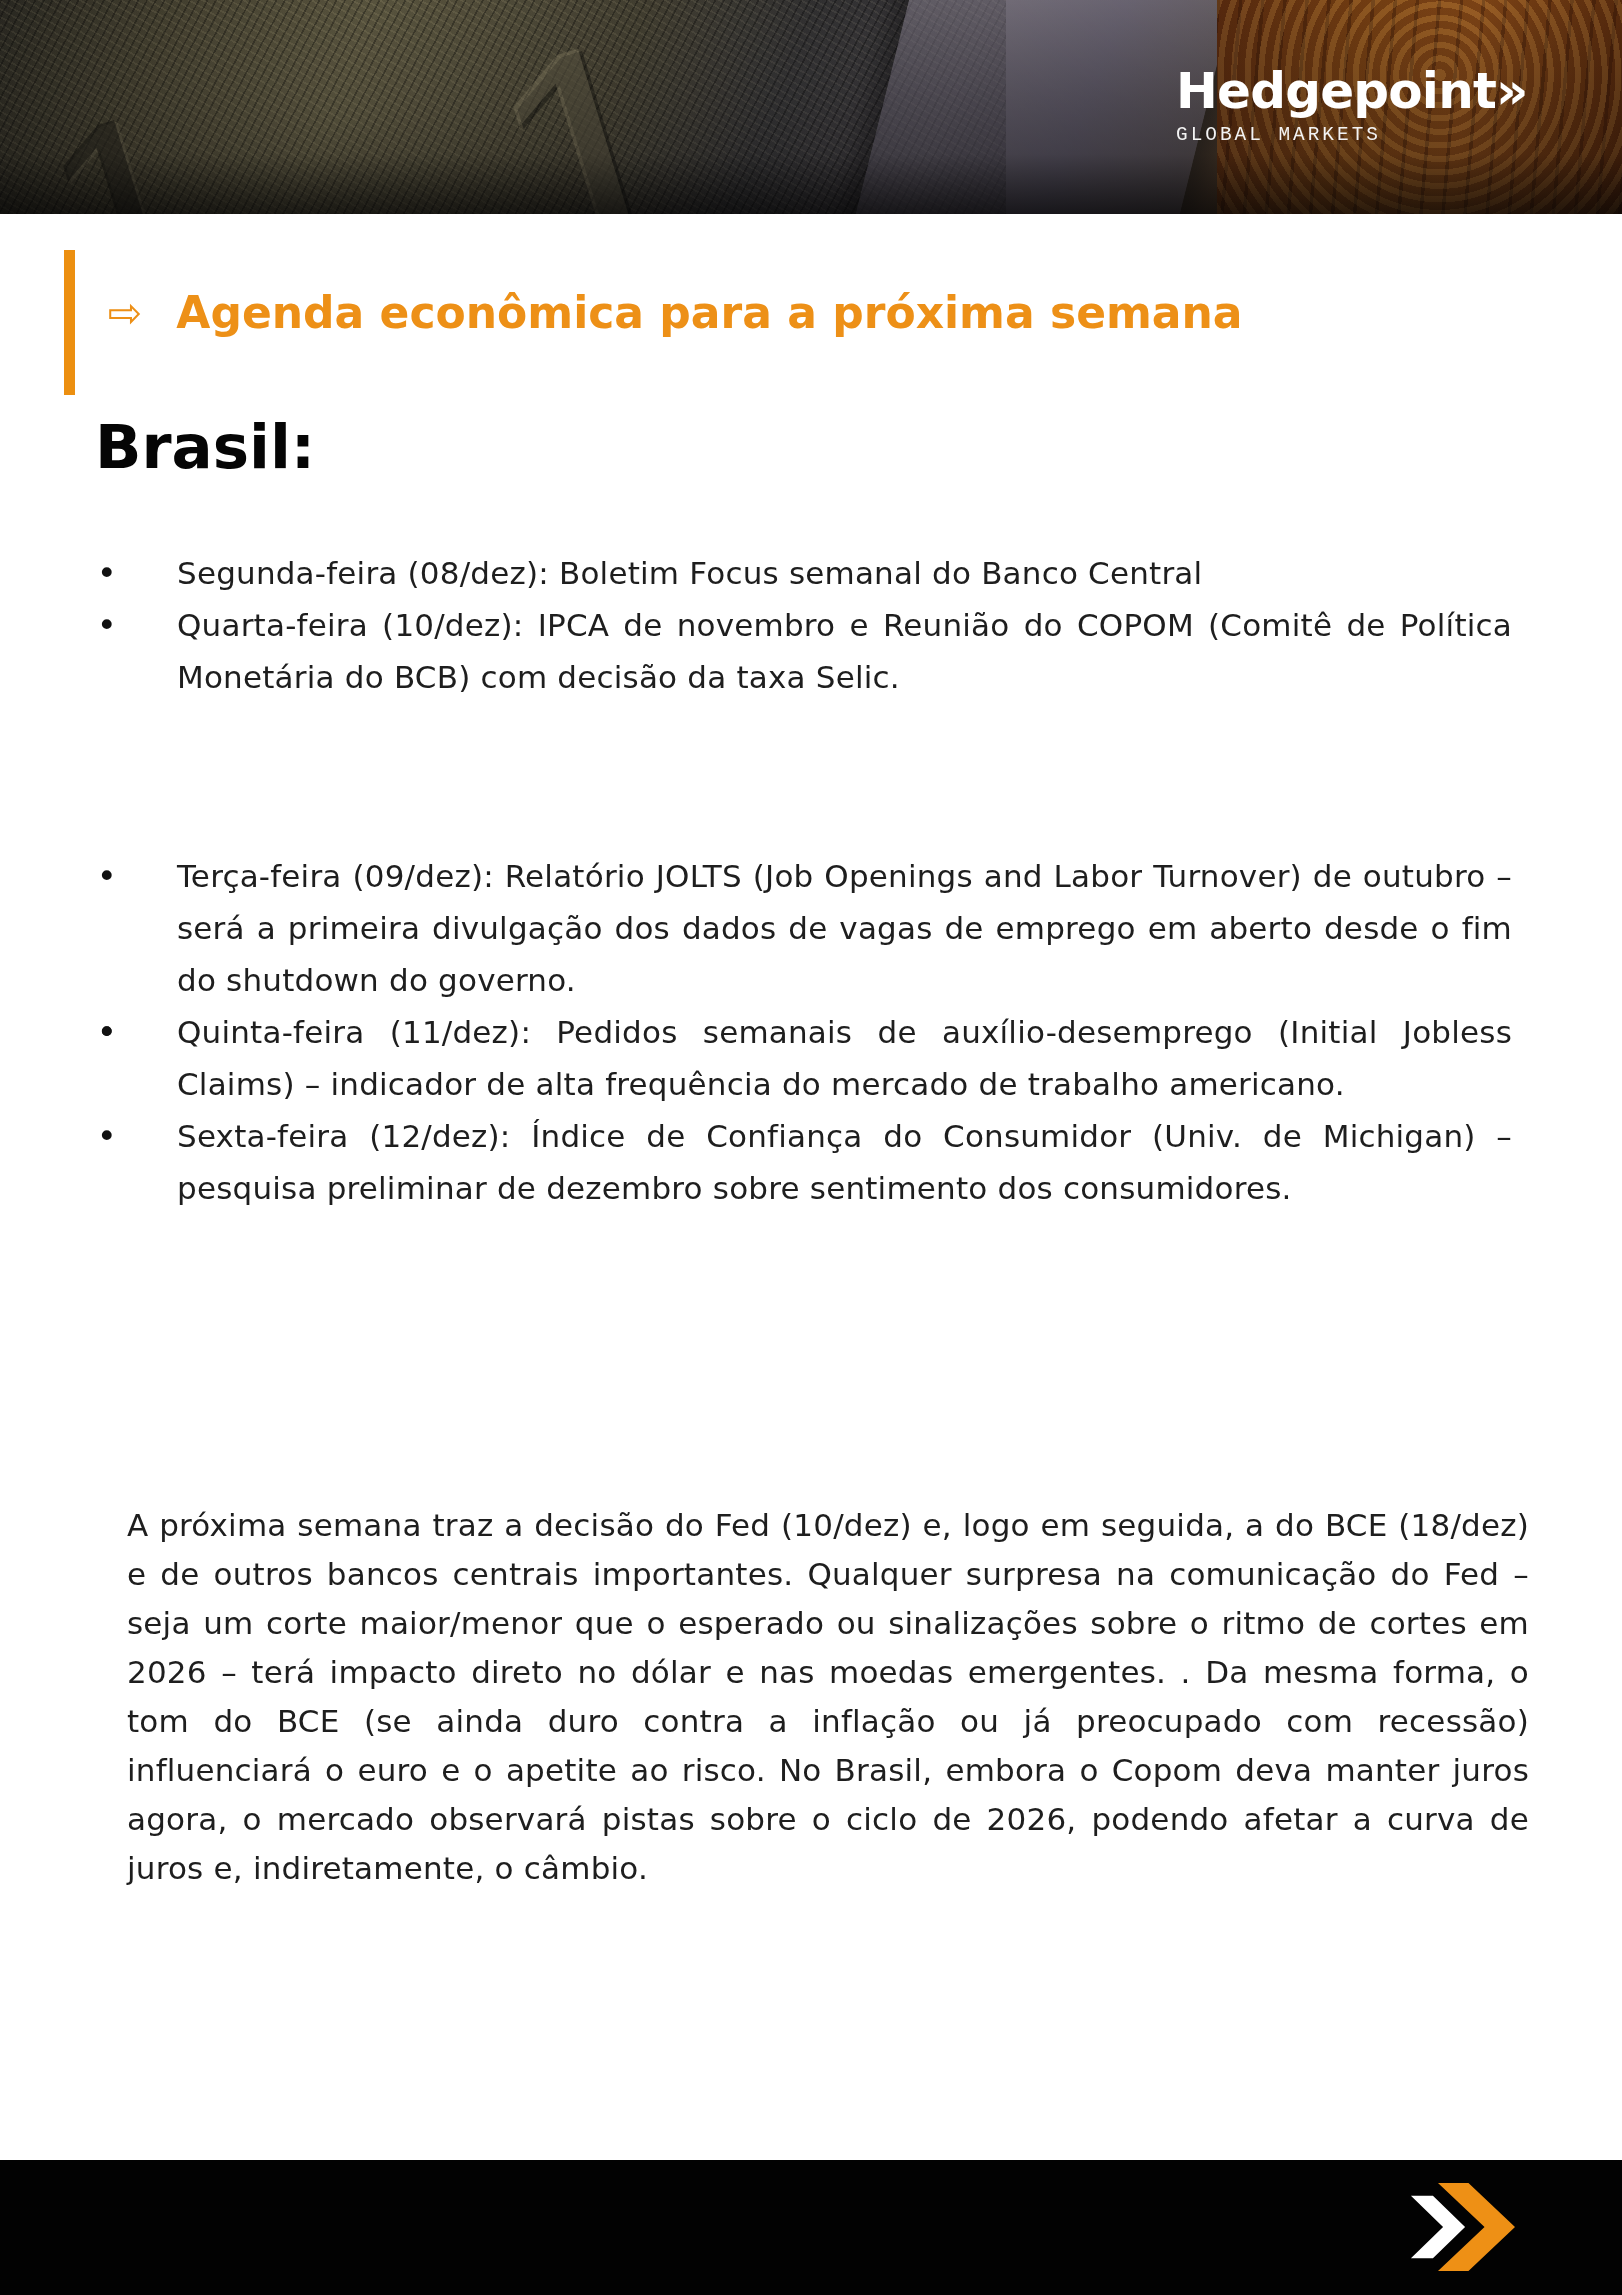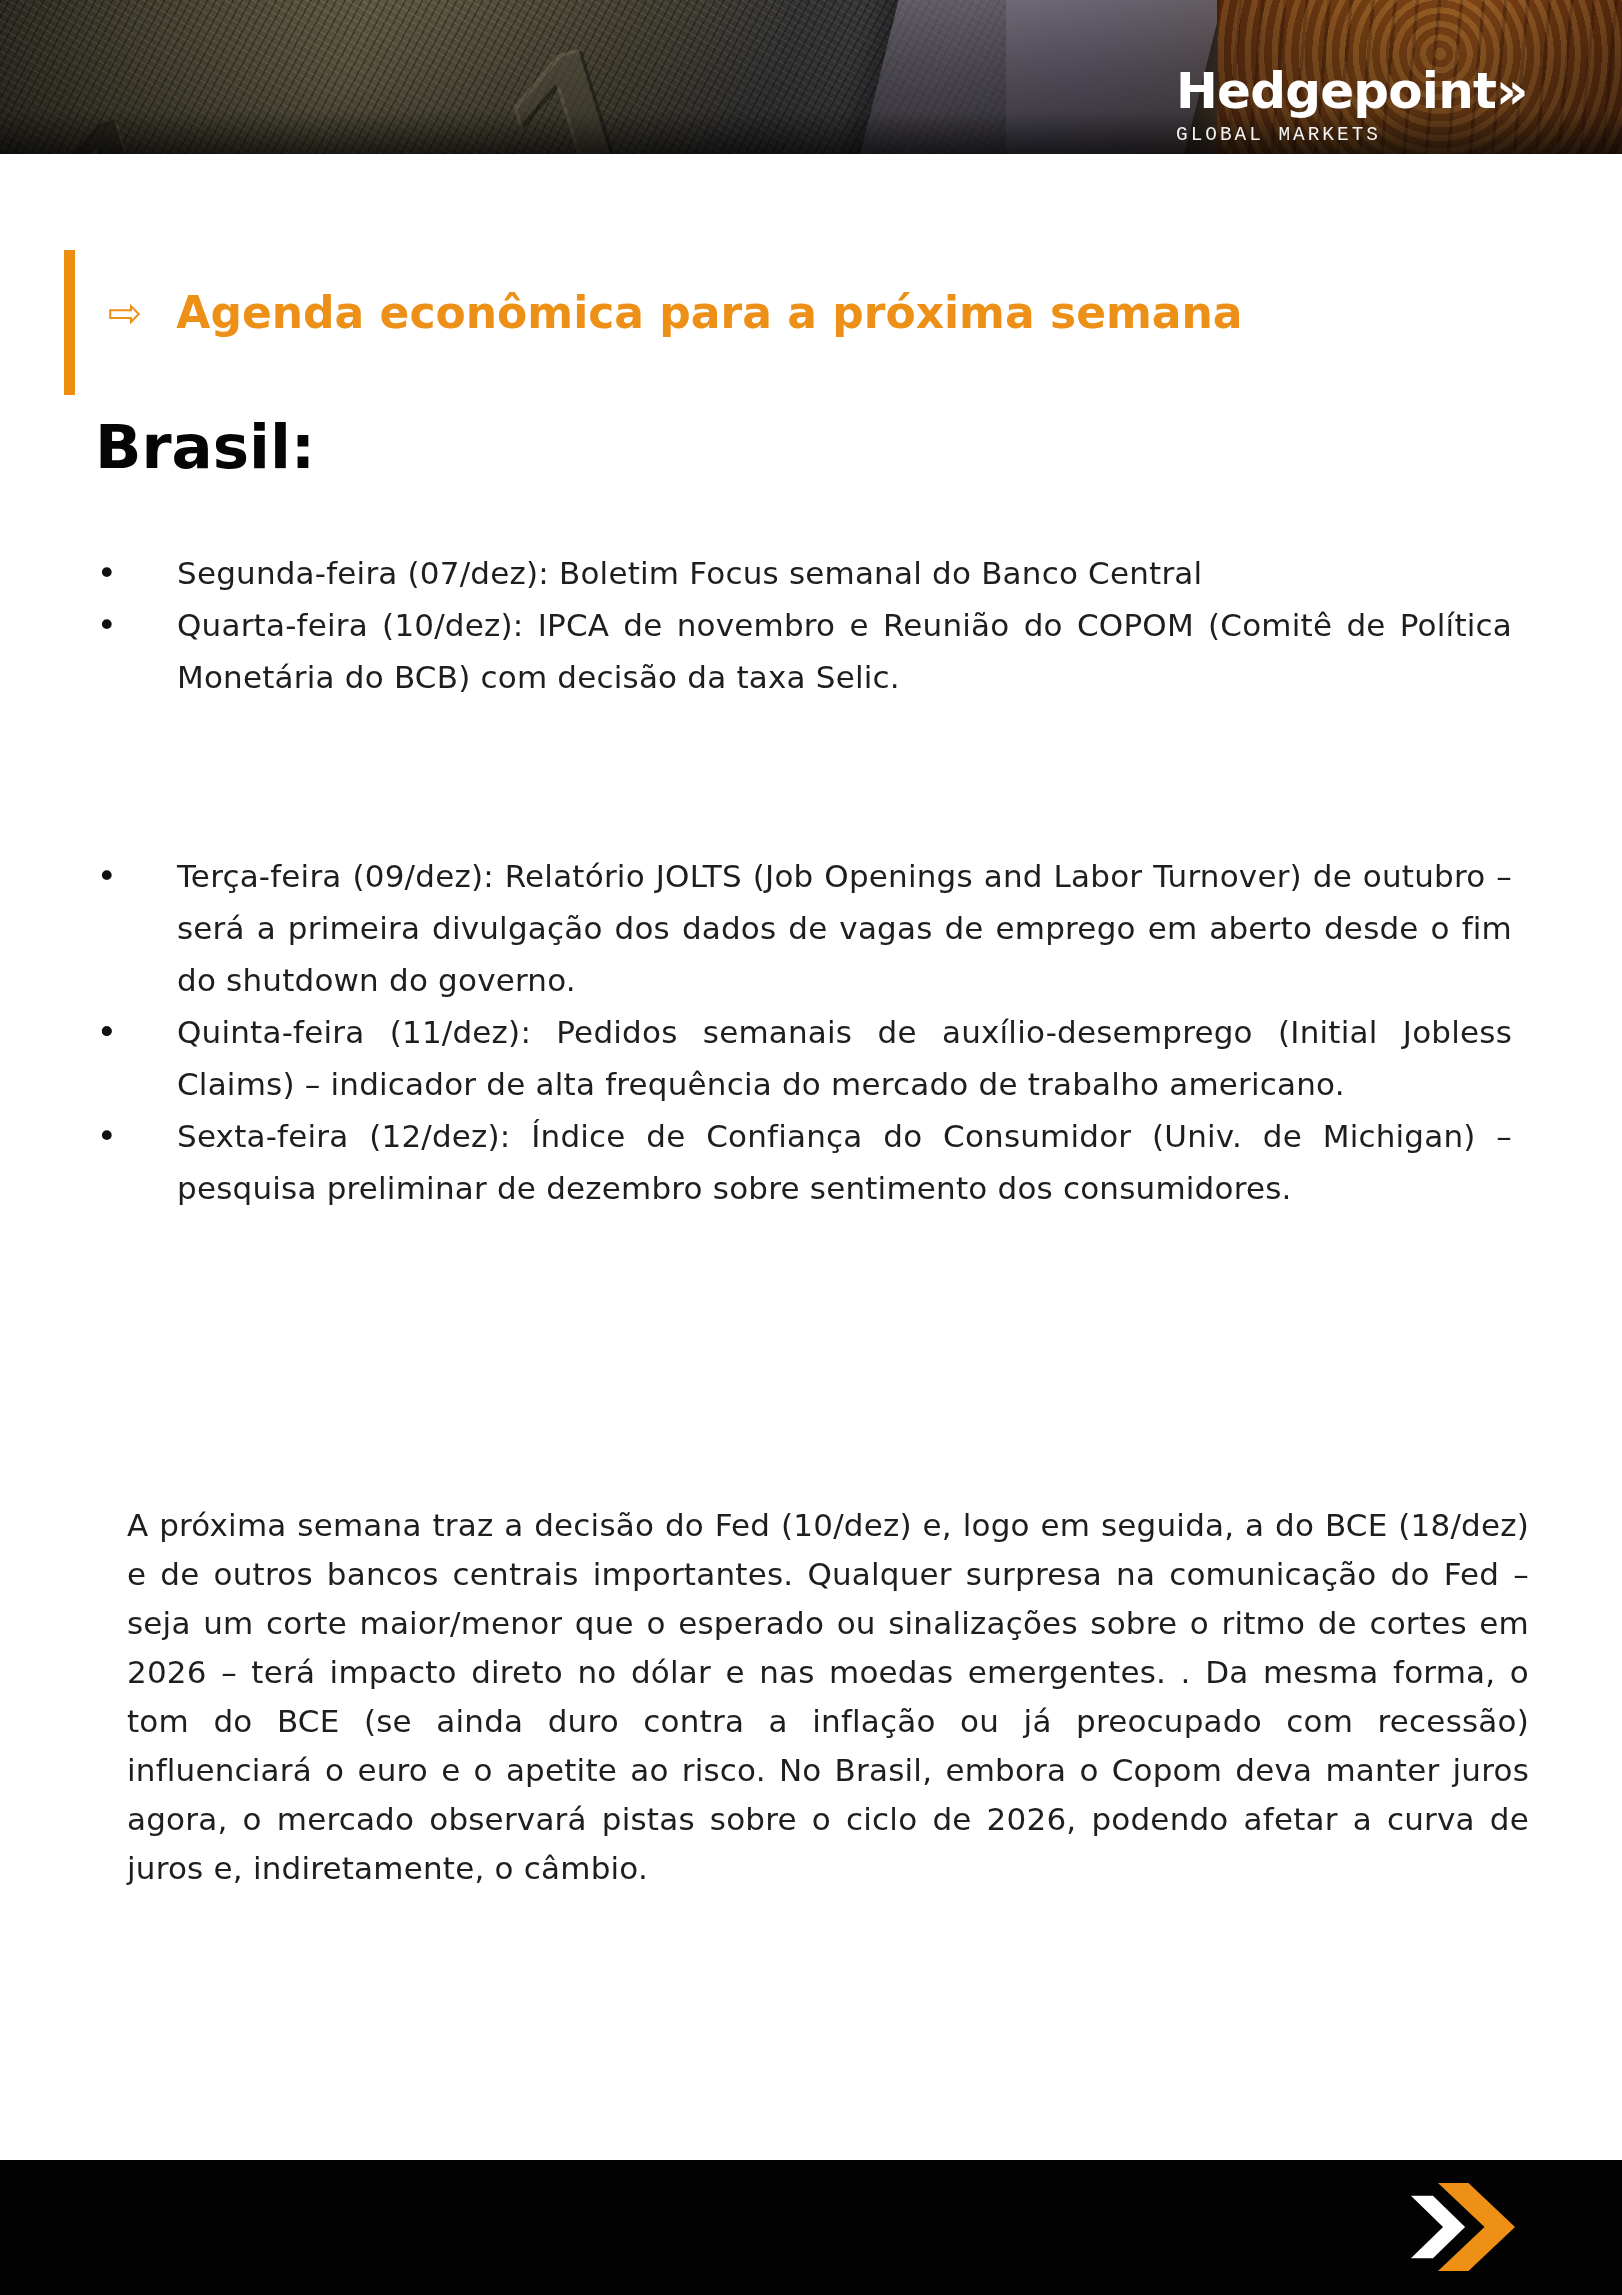--- a/index.html
+++ b/index.html
@@ -3,21 +3,21 @@
 <meta charset="utf-8">
 <style>
   html,body{margin:0;padding:0;background:#ffffff;}
   .page{
     position:relative;width:1622px;height:2295px;overflow:hidden;background:#ffffff;
     font-family:"DejaVu Sans","Liberation Sans",sans-serif;
   }
 
   
   .banner{
-    position:absolute;left:0;top:0;width:1622px;height:154px;overflow:hidden;
+    position:absolute;left:0;top:0;width:1622px;height:214px;overflow:hidden;
     background:linear-gradient(112deg,#35332a 0%,#514c38 10%,#6e684c 22%,#55503e 38%,
       #4b4a4c 48%,#6f6a72 58%,#565160 66%,#4a3f35 73%,#7c4a1c 83%,#93551b 92%,#5e3210 100%);
   }
   .engrave-left{
     position:absolute;left:0;top:0;width:62%;height:100%;
     background:
       repeating-linear-gradient(118deg,rgba(0,0,0,0.30) 0 1.7px,rgba(0,0,0,0) 1.7px 7.6px),
       repeating-linear-gradient(30deg,rgba(236,222,178,0.07) 0 1.7px,rgba(0,0,0,0.08) 1.7px 6.8px),
       radial-gradient(ellipse 760px 355px at 35% 55%,rgba(190,178,130,0.25) 0%,rgba(40,38,26,0.1) 55%,rgba(10,10,8,0.5) 100%);
   }
@@ -101,21 +101,21 @@
   <div class="accent-bar"></div>
   <div class="title-row">
     <span class="title-arrow">⇨</span>
     <h1 class="page-title">Agenda econômica para a próxima semana</h1>
   </div>
 
   <h2 class="h2 h2-brasil">Brasil:</h2>
   <ul class="blist blist-brasil">
     <li>
       <span class="dot">•</span>
-      <span>Segunda-feira (07/dez): Boletim Focus semanal do Banco Central</span>
+      <span>Segunda-feira (08/dez): Boletim Focus semanal do Banco Central</span>
     </li>
     <li>
       <span class="dot">•</span>
       <span>Quarta-feira (10/dez): IPCA de novembro e Reunião do COPOM (Comitê de Política Monetária do BCB) com decisão da taxa Selic.</span>
     </li>
   </ul>
 
   <ul class="blist blist-eua">
     <li>
       <span class="dot">•</span>

